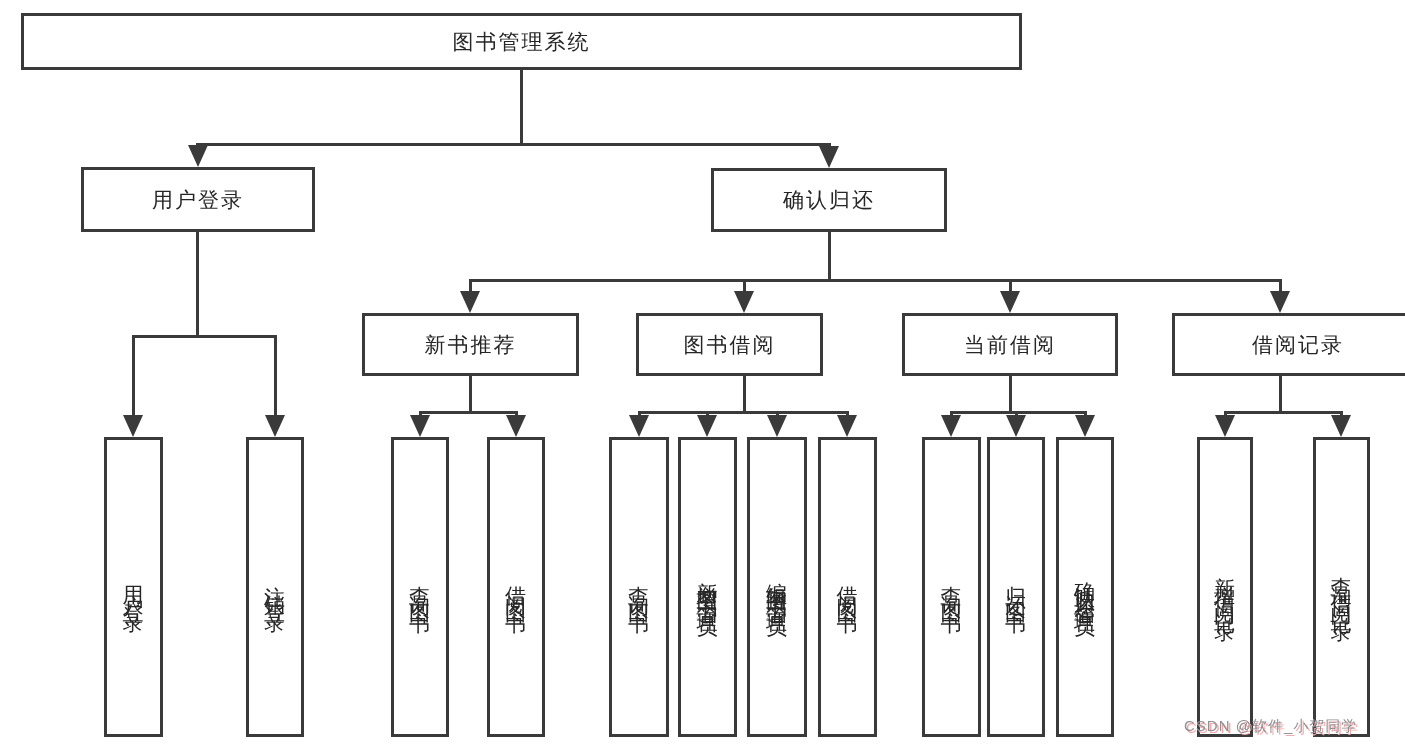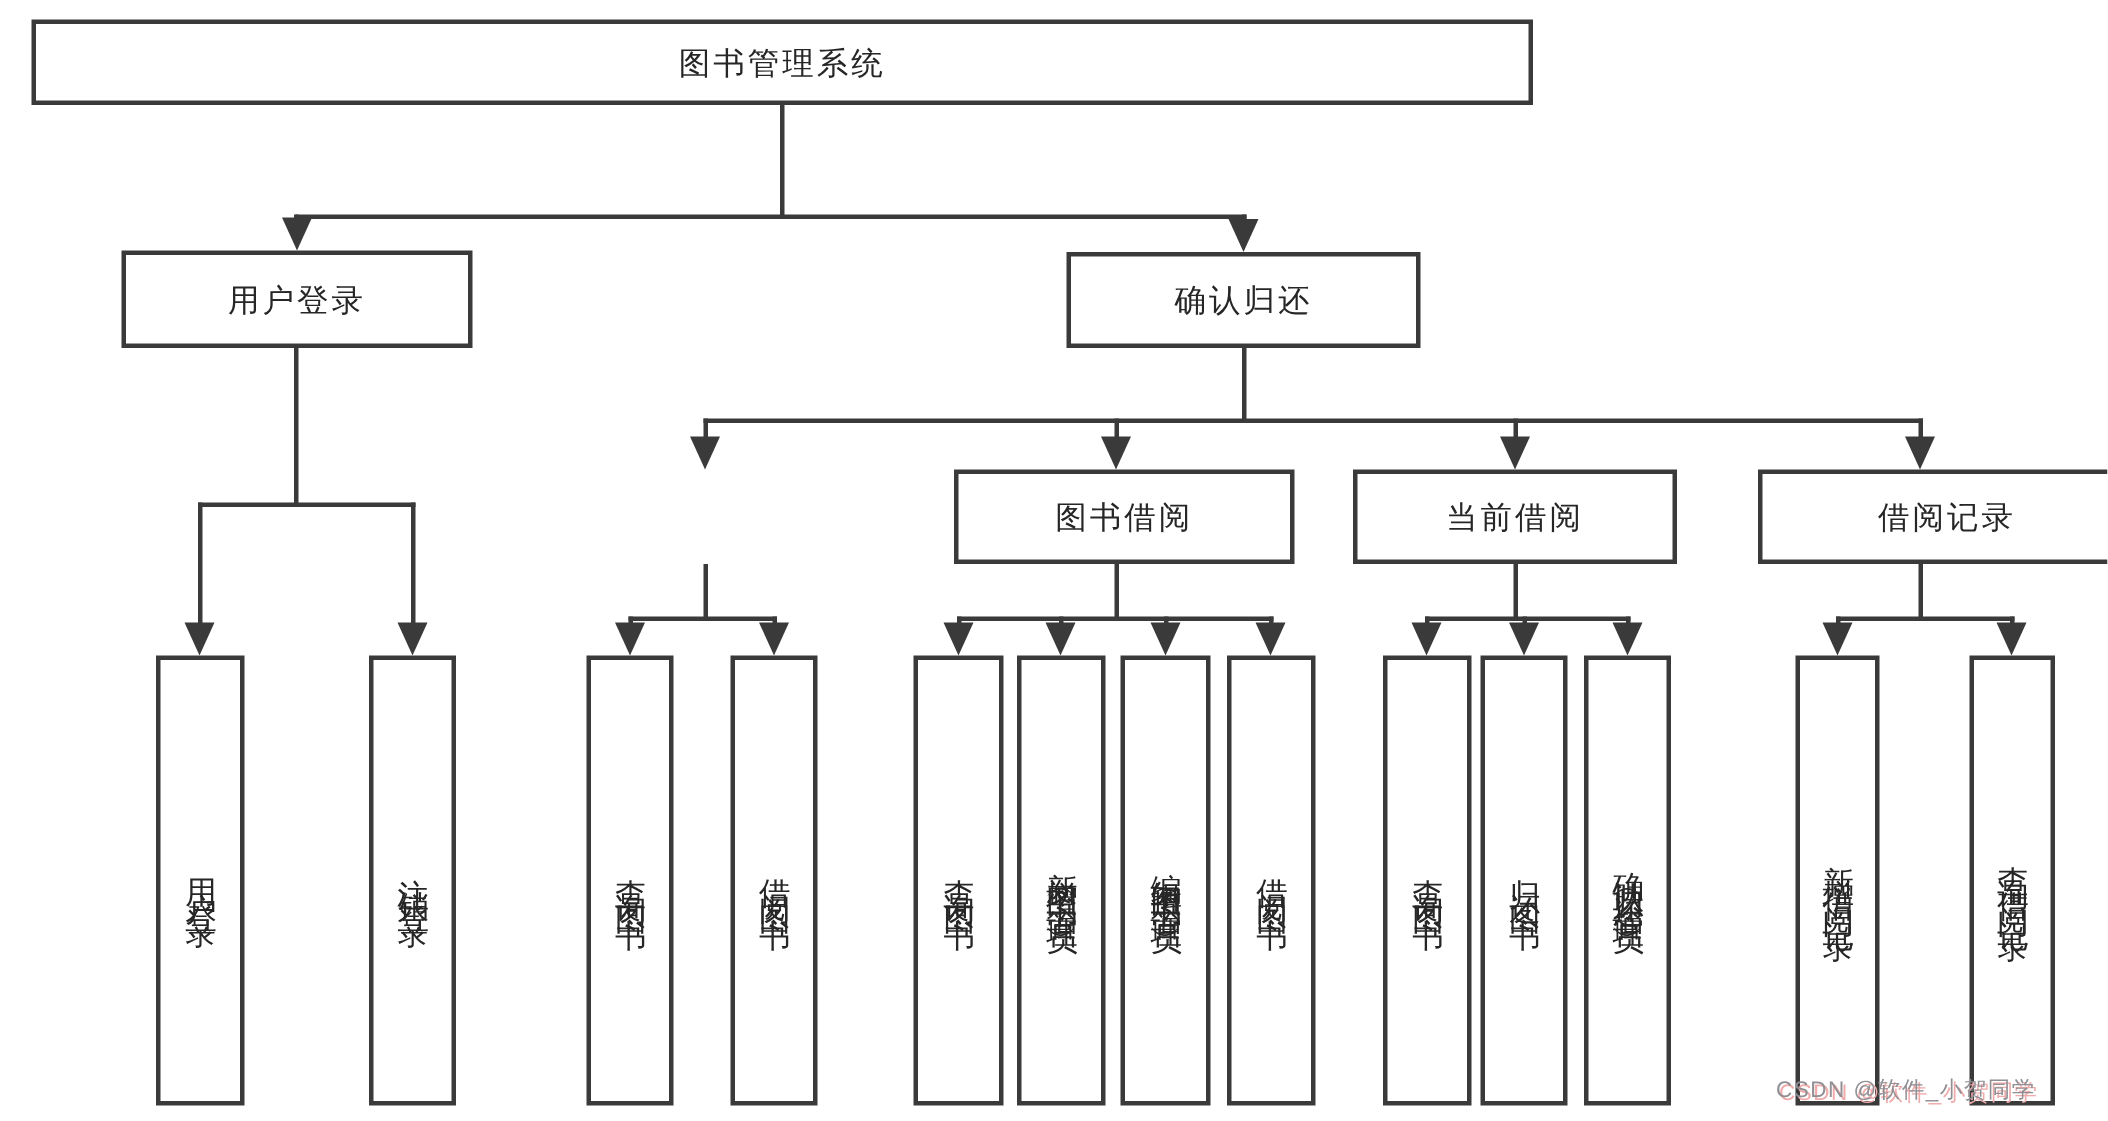--- a/index.html
+++ b/index.html
@@ -68,21 +68,24 @@
   <div class="hl" style="left:469px;top:279px;width:813px"></div>
   <div class="vl" style="left:469px;top:279px;height:14px"></div>
   <div class="arrow" style="left:460px;top:291px"></div>
   <div class="vl" style="left:743px;top:279px;height:14px"></div>
   <div class="arrow" style="left:734px;top:291px"></div>
   <div class="vl" style="left:1009px;top:279px;height:14px"></div>
   <div class="arrow" style="left:1000px;top:291px"></div>
   <div class="vl" style="left:1279px;top:279px;height:14px"></div>
   <div class="arrow" style="left:1270px;top:291px"></div>
 
-  <div class="hbox" style="left:636px;top:313px;width:227px;height:63px">
+  <div class="hbox" style="left:362px;top:313px;width:217px;height:63px">
+    <span>新书推荐</span>
+  </div>
+  <div class="hbox" style="left:636px;top:313px;width:187px;height:63px">
     <span>图书借阅</span>
   </div>
   <div class="hbox" style="left:902px;top:313px;width:216px;height:63px">
     <span>当前借阅</span>
   </div>
   <div class="hbox" style="left:1172px;top:313px;width:252px;height:63px">
     <span>借阅记录</span>
   </div>
 
   <div class="vl" style="left:469px;top:376px;height:36px"></div>

